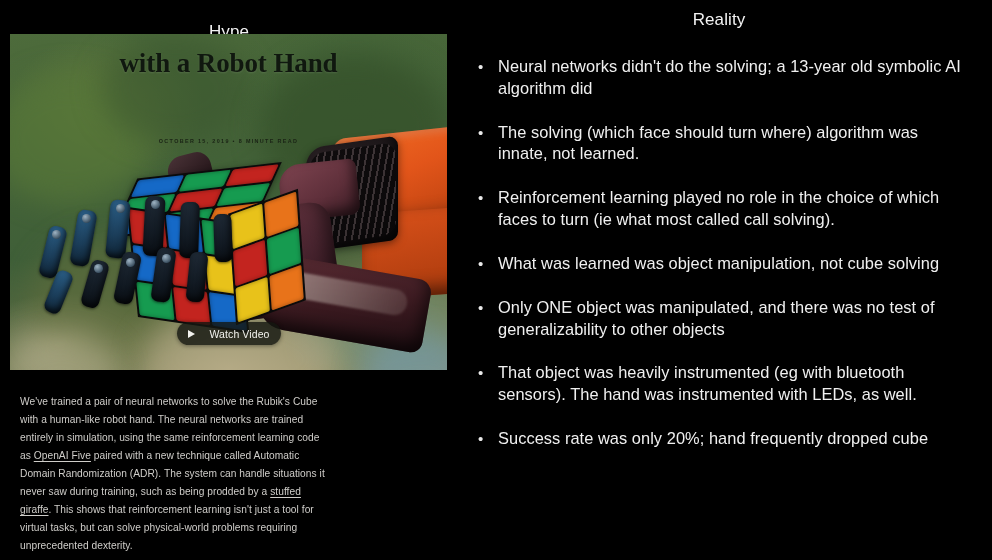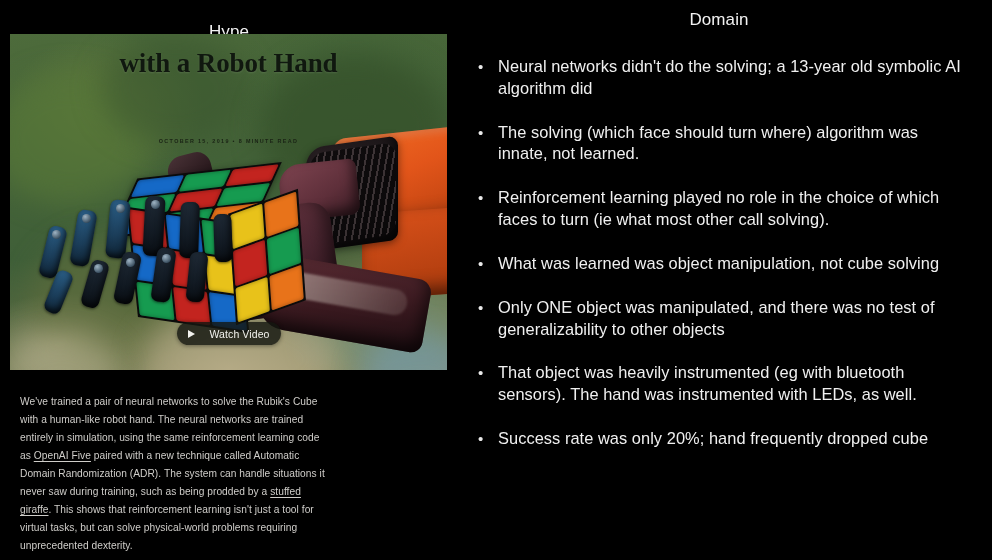--- a/index.html
+++ b/index.html
@@ -423,34 +423,34 @@
       <div class="watch-btn">
         <span class="play-tri"></span>
         <span>Watch Video</span>
       </div>
     </div>
 
     <div class="caption"><span>We've trained a pair of neural networks to solve the Rubik's Cube with a human-like robot hand. The neural networks are trained entirely in simulation, using the same reinforcement learning code as </span><a class="lnk" href="#">OpenAI Five</a><span> paired with a new technique called Automatic Domain Randomization (ADR). The system can handle situations it never saw during training, such as being prodded by a </span><a class="lnk" href="#">stuffed giraffe</a><span>. This shows that reinforcement learning isn't just a tool for virtual tasks, but can solve physical-world problems requiring unprecedented dexterity.</span></div>
   </div>
 
   <div class="col-right">
-    <div class="col-heading heading-reality">Domain</div>
+    <div class="col-heading heading-reality">Reality</div>
 
     <div class="bullets">
       <div class="bullet">
         <span class="dot">•</span>
         <span class="btext">Neural networks didn't do the solving; a 13-year old symbolic AI algorithm did</span>
       </div>
       <div class="bullet">
         <span class="dot">•</span>
         <span class="btext">The solving (which face should turn where) algorithm was innate, not learned.</span>
       </div>
       <div class="bullet">
         <span class="dot">•</span>
-        <span class="btext">Reinforcement learning played no role in the choice of which faces to turn (ie what most other call solving).</span>
+        <span class="btext">Reinforcement learning played no role in the choice of which faces to turn (ie what most called call solving).</span>
       </div>
       <div class="bullet">
         <span class="dot">•</span>
         <span class="btext">What was learned was object manipulation, not cube solving</span>
       </div>
       <div class="bullet">
         <span class="dot">•</span>
         <span class="btext">Only ONE object was manipulated, and there was no test of generalizability to other objects</span>
       </div>
       <div class="bullet">

